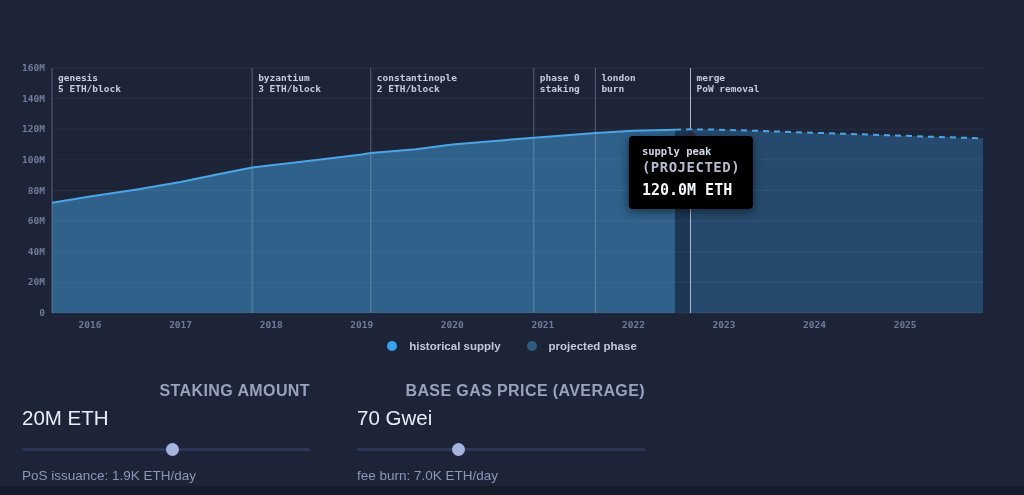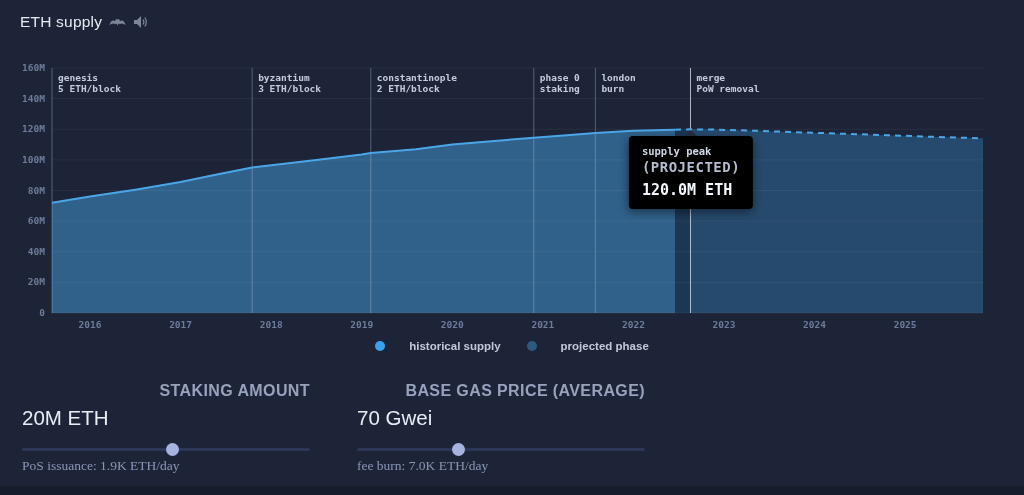--- a/index.html
+++ b/index.html
@@ -25,58 +25,43 @@
   .tt-caret { position:absolute; top:-6px; left:50%; margin-left:-6px; width:0; height:0;
     border-left:6px solid transparent; border-right:6px solid transparent;
     border-bottom:6px solid #222b42; }
   .tt-line1 { font-size:10.5px; font-weight:700; color:#cfd6e4; }
   .tt-line2 { font-size:14px;  font-weight:700; color:#b4bdcf; letter-spacing:.5px; margin-top:2px; }
   .tt-value { font-size:15px; font-weight:800; color:#f4f7fb; margin-top:6px; }
 
   
   .legend { position:absolute; left:0; top:340px; width:1024px; display:flex;
     justify-content:center; align-items:center; gap:26px; }
-  .legend-item { display:flex; align-items:center; gap:24px;
+  .legend-item { display:flex; align-items:center; gap:12px;
     font-size:11.5px; font-weight:700; color:#c2c9d8; }
   .legend-dot { width:10px; height:10px; border-radius:50%; display:inline-block; }
 
   
   .control { position:absolute; top:382px; width:288px; }
   .control.c0 { left:22px; } .control.c1 { left:357px; } .control.c2 { left:694px; }
   .ctl-label { font-size:16px; font-weight:600; color:#98a2bd; letter-spacing:.4px;text-align:right; }
   .ctl-value { font-size:20.5px; font-weight:400; color:#e9edf5; margin-top:6px; }
   .slider { position:relative; height:14px; margin-top:12px; cursor:pointer; }
   .slider-track { position:absolute; left:0; right:0; top:6px; height:2.5px;
     border-radius:2px; background:#2c3757; }
   .slider-thumb { position:absolute; top:1px; width:13px; height:13px; border-radius:50%;
     background:#a7b3df; }
-  .ctl-caption { font-size:13.5px; color:#8b97b6; margin-top:2px;font-family:Liberation Serif, serif; }
+  .ctl-caption { font-size:13.5px; color:#8b97b6; margin-top:12px; }
 
   .footer-strip { position:absolute; left:0; bottom:0; width:1024px; height:9px; background:#161c2c; }
 </style>
 </head>
 <body>
 
 <div id="app">
 
-  <div class="header">
-    <span class="page-title">ETH supply</span>
-    <span class="hdr-icon">
-      <svg width="17" height="12" viewBox="0 0 17 12">
-        <path d="M0.5,9 Q2.5,3 6,5.2 Q7,1.5 8.5,3.8 Q10,1.5 11,5.2 Q14.5,3 16.5,9 Q13,6.4 10.8,8.2 Q9.8,6.6 8.5,9.4 Q7.2,6.6 6.2,8.2 Q4,6.4 0.5,9 Z" fill="#8e97ab"></path>
-      </svg>
-    </span>
-    <span class="hdr-icon">
-      <svg width="16" height="14" viewBox="0 0 16 14">
-        <polygon points="1,5 4,5 8,1 8,13 4,9 1,9" fill="#8e97ab"></polygon>
-        <path d="M10,4.5 Q11.8,7 10,9.5" stroke="#8e97ab" stroke-width="1.2" fill="none"></path>
-        <path d="M11.8,2.5 Q14.8,7 11.8,11.5" stroke="#8e97ab" stroke-width="1.2" fill="none"></path>
-      </svg>
-    </span>
-  </div>
 
   <svg id="chart-svg">
       <polygon points="52.0,202.8 90.0,196.6 135.3,189.7 180.6,182.1 216.8,174.4 252.1,167.5 271.2,165.2 316.4,159.9 361.7,154.5 370.8,153.0 416.1,149.2 452.3,144.6 497.6,140.7 533.8,137.7 570.0,134.9 595.4,133.1 633.4,130.8 675.1,129.7 675.1,313 52.0,313" fill="#30618a"></polygon>
       <polygon points="675.1,129.7 690.5,129.3 714.9,129.6 751.2,130.6 796.4,132.2 841.7,133.7 887.0,135.2 932.3,136.8 983.0,138.3 983.0,313 675.1,313" fill="#264a6d"></polygon>
       <rect x="675.0817120622684" y="129.25" width="15.4" height="183.8" fill="rgba(8,14,28,0.30)"></rect>
       <line x1="52" x2="983" y1="68" y2="68" stroke="rgba(255,255,255,0.055)" stroke-width="1"></line>
       <line x1="52" x2="983" y1="98.625" y2="98.625" stroke="rgba(255,255,255,0.055)" stroke-width="1"></line>
       <line x1="52" x2="983" y1="129.25" y2="129.25" stroke="rgba(255,255,255,0.055)" stroke-width="1"></line>
       <line x1="52" x2="983" y1="159.875" y2="159.875" stroke="rgba(255,255,255,0.055)" stroke-width="1"></line>
       <line x1="52" x2="983" y1="190.5" y2="190.5" stroke="rgba(255,255,255,0.055)" stroke-width="1"></line>

